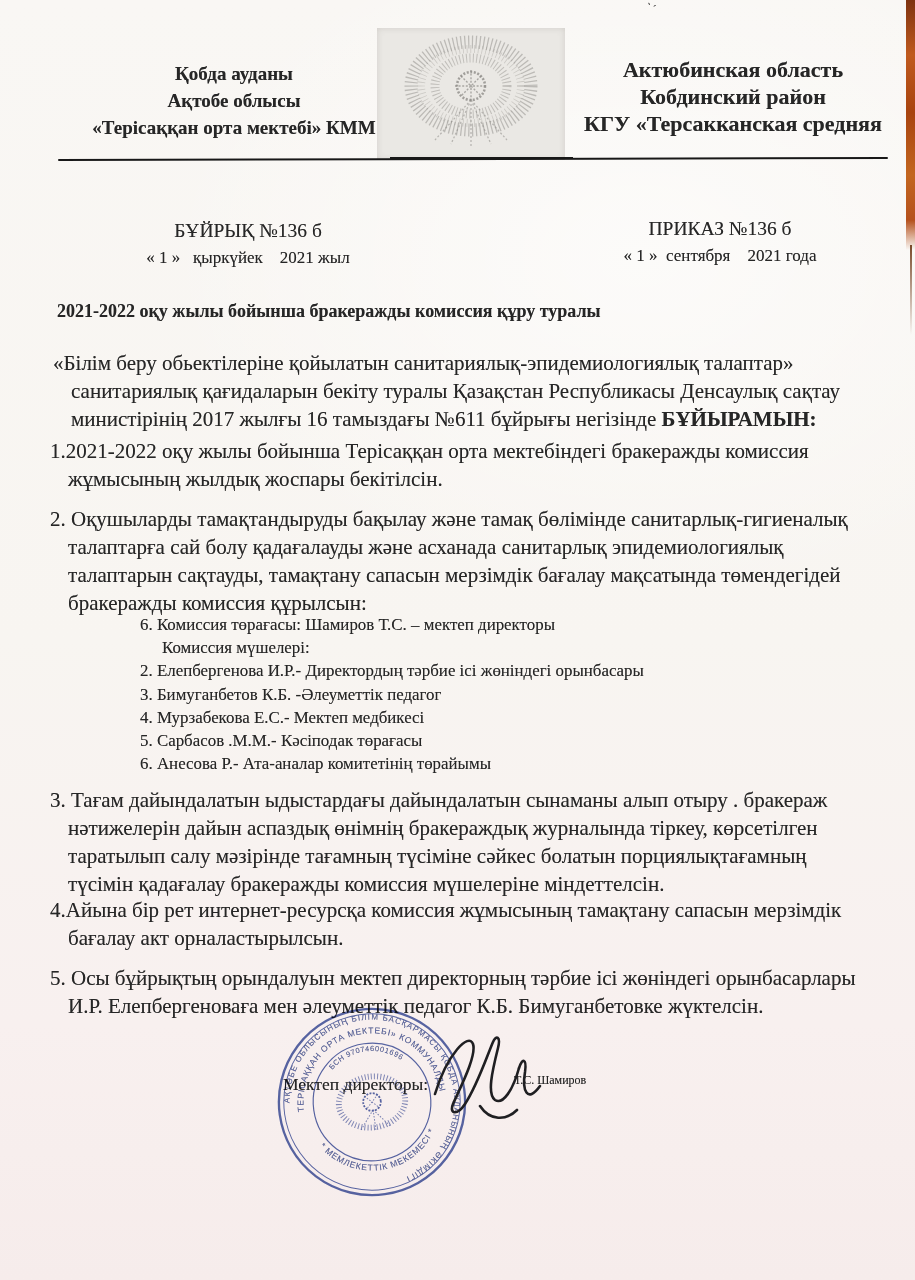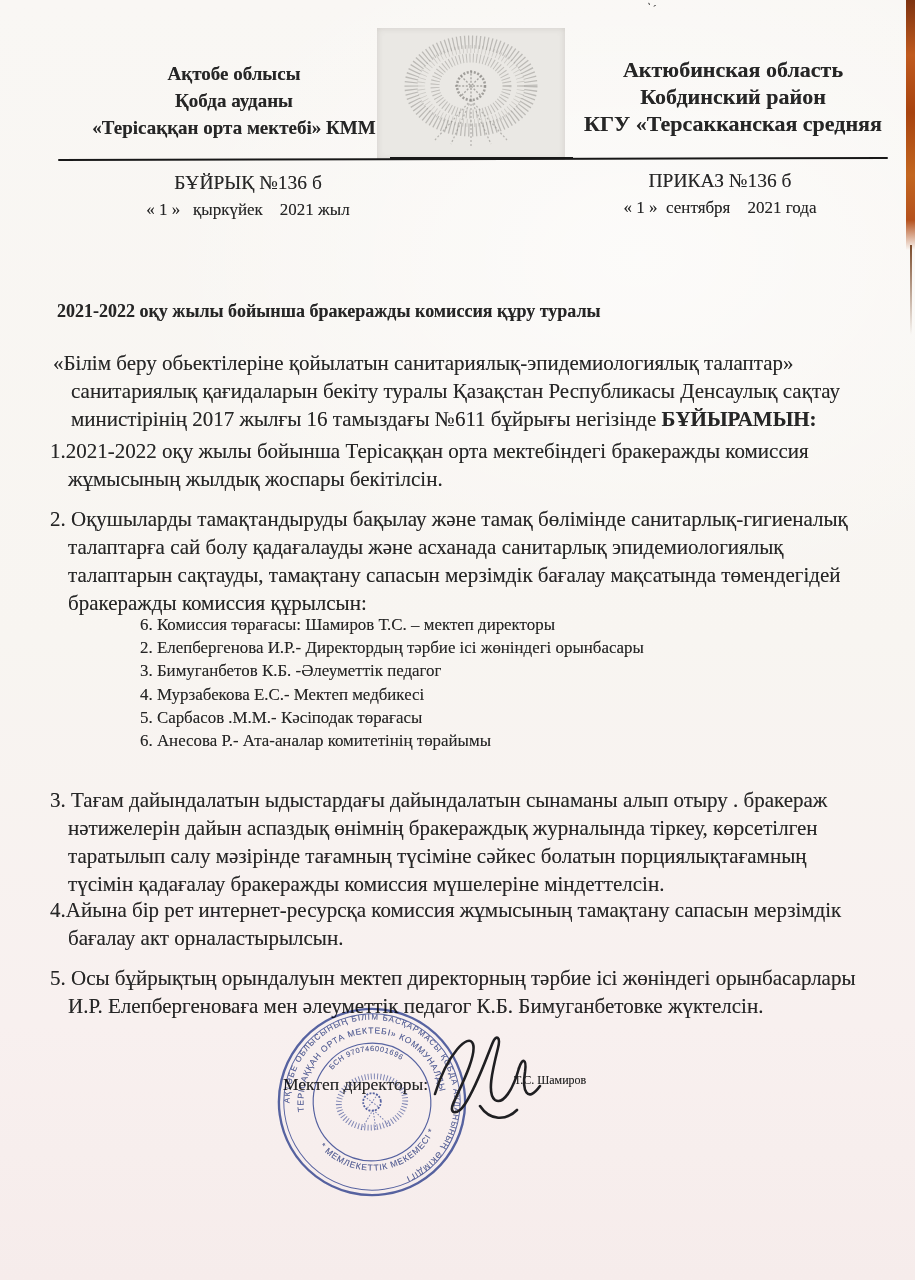--- a/index.html
+++ b/index.html
@@ -24,21 +24,21 @@
   .hdr { position:absolute; text-align:center; font-weight:bold; }
   .hdr-left  { left:48px;  top:60px; width:372px; font-size:19px; line-height:27px; }
   .hdr-right { left:572px; top:56px; width:322px; font-size:22px; line-height:27px; }
   .emblem-box { position:absolute; left:377px; top:28px; width:188px; height:132px;
     background:#eae8e4; box-shadow:0 0 6px rgba(160,155,148,.35) inset; }
   .divider { position:absolute; left:58px; top:158px; width:830px; height:2px;
     background:#181818; border-radius:2px; transform:rotate(-0.15deg); }
   .divider:before { content:""; position:absolute; left:40%; top:-1px; width:22%; height:2px; background:#181818; transform:rotate(.2deg); }
 
   
-  .order { position:absolute; text-align:center; }
+  .order { position:absolute; text-align:center;margin-top:48px; }
   .order-kk { left:88px;  top:172px; width:320px; }
   .order-ru { left:552px; top:170px; width:336px; }
   .order-title { font-size:19.5px; }
   .order-date  { font-size:17px; margin-top:6px; white-space:pre; }
 
   
   .subject { position:absolute; left:57px; top:301px; width:820px; font-weight:bold; font-size:18px; }
   .para { position:absolute; margin:0; width:794px; padding-left:18px; text-indent:-18px;
     font-size:21px; line-height:28px; }
   .preamble { left:53px; top:349px; }
@@ -69,22 +69,22 @@
 </head>
 <body>
 
 <div class="page">
 
   <div class="edge-strip"></div>
   <div class="edge-strip-tail"></div>
   <div class="speck">`´</div>
 
   <div class="hdr hdr-left">
+    <div>Қобда ауданы</div>
     <div>Ақтобе облысы</div>
-    <div>Қобда ауданы</div>
     <div>«Терісаққан орта мектебі» КММ</div>
   </div>
 
   <div class="emblem-box">
     <svg width="188" height="132" viewBox="0 0 188 132">
       <g stroke="#8e8c88" fill="none">
         <ellipse cx="94" cy="58" rx="60" ry="44" stroke-width="13" stroke-dasharray="1.2 2.6" opacity=".5"></ellipse>
         <ellipse cx="94" cy="58" rx="50" ry="37" stroke-width="8" stroke-dasharray="0.8 3" opacity=".35"></ellipse>
         <ellipse cx="94" cy="58" rx="36" ry="28" stroke-width="9" stroke-dasharray="1 2.4" opacity=".45"></ellipse>
         <circle cx="94" cy="58" r="14" stroke-width="2.5" stroke-dasharray="2 1.6" opacity=".8"></circle>
@@ -124,20 +124,21 @@
 
   <div class="subject">2021-2022 оқу жылы бойынша бракеражды комиссия құру туралы</div>
 
   <p class="para preamble"><span>«Білім беру обьектілеріне қойылатын санитариялық-эпидемиологиялық талаптар» санитариялық қағидаларын бекіту туралы Қазақстан Республикасы Денсаулық сақтау министірінің 2017 жылғы 16 тамыздағы №611 бұйрығы негізінде </span><b>БҰЙЫРАМЫН:</b></p>
 
   <p class="para item1">1.2021-2022 оқу жылы бойынша Терісаққан орта мектебіндегі бракеражды комиссия жұмысының жылдық жоспары бекітілсін.</p>
   <p class="para item2">2. Оқушыларды тамақтандыруды  бақылау және тамақ бөлімінде санитарлық-гигиеналық талаптарға сай болу қадағалауды және асханада санитарлық эпидемиологиялық талаптарын сақтауды, тамақтану сапасын мерзімдік бағалау мақсатында төмендегідей бракеражды комиссия құрылсын:</p>
 
   <div class="members">
     <div>6. Комиссия төрағасы: Шамиров Т.С. – мектеп директоры</div>
+    <div class="m-indent">Комиссия мүшелері:</div>
     <div>2. Елепбергенова И.Р.- Директордың тәрбие ісі жөніндегі орынбасары</div>
     <div>3. Бимуганбетов К.Б. -Әлеуметтік педагог</div>
     <div>4. Мурзабекова Е.С.- Мектеп медбикесі</div>
     <div>5. Сарбасов .М.М.- Кәсіподак төрағасы</div>
     <div>6. Анесова Р.- Ата-аналар комитетінің төрайымы</div>
   </div>
 
   <p class="para item3">3. Тағам дайындалатын ыдыстардағы дайындалатын сынаманы алып отыру . бракераж нәтижелерін дайын аспаздық өнімнің бракераждық журналында  тіркеу, көрсетілген таратылып салу  мәзірінде тағамның түсіміне сәйкес болатын порциялықтағамның түсімін қадағалау бракеражды комиссия мүшелеріне міндеттелсін.</p>
   <p class="para item4">4.Айына бір рет интернет-ресурсқа комиссия жұмысының тамақтану сапасын мерзімдік бағалау акт орналастырылсын.</p>
   <p class="para item5">5. Осы бұйрықтың орындалуын мектеп  директорның тәрбие ісі жөніндегі орынбасарлары И.Р. Елепбергеноваға мен әлеуметтік педагог К.Б. Бимуганбетовке жүктелсін.</p>

